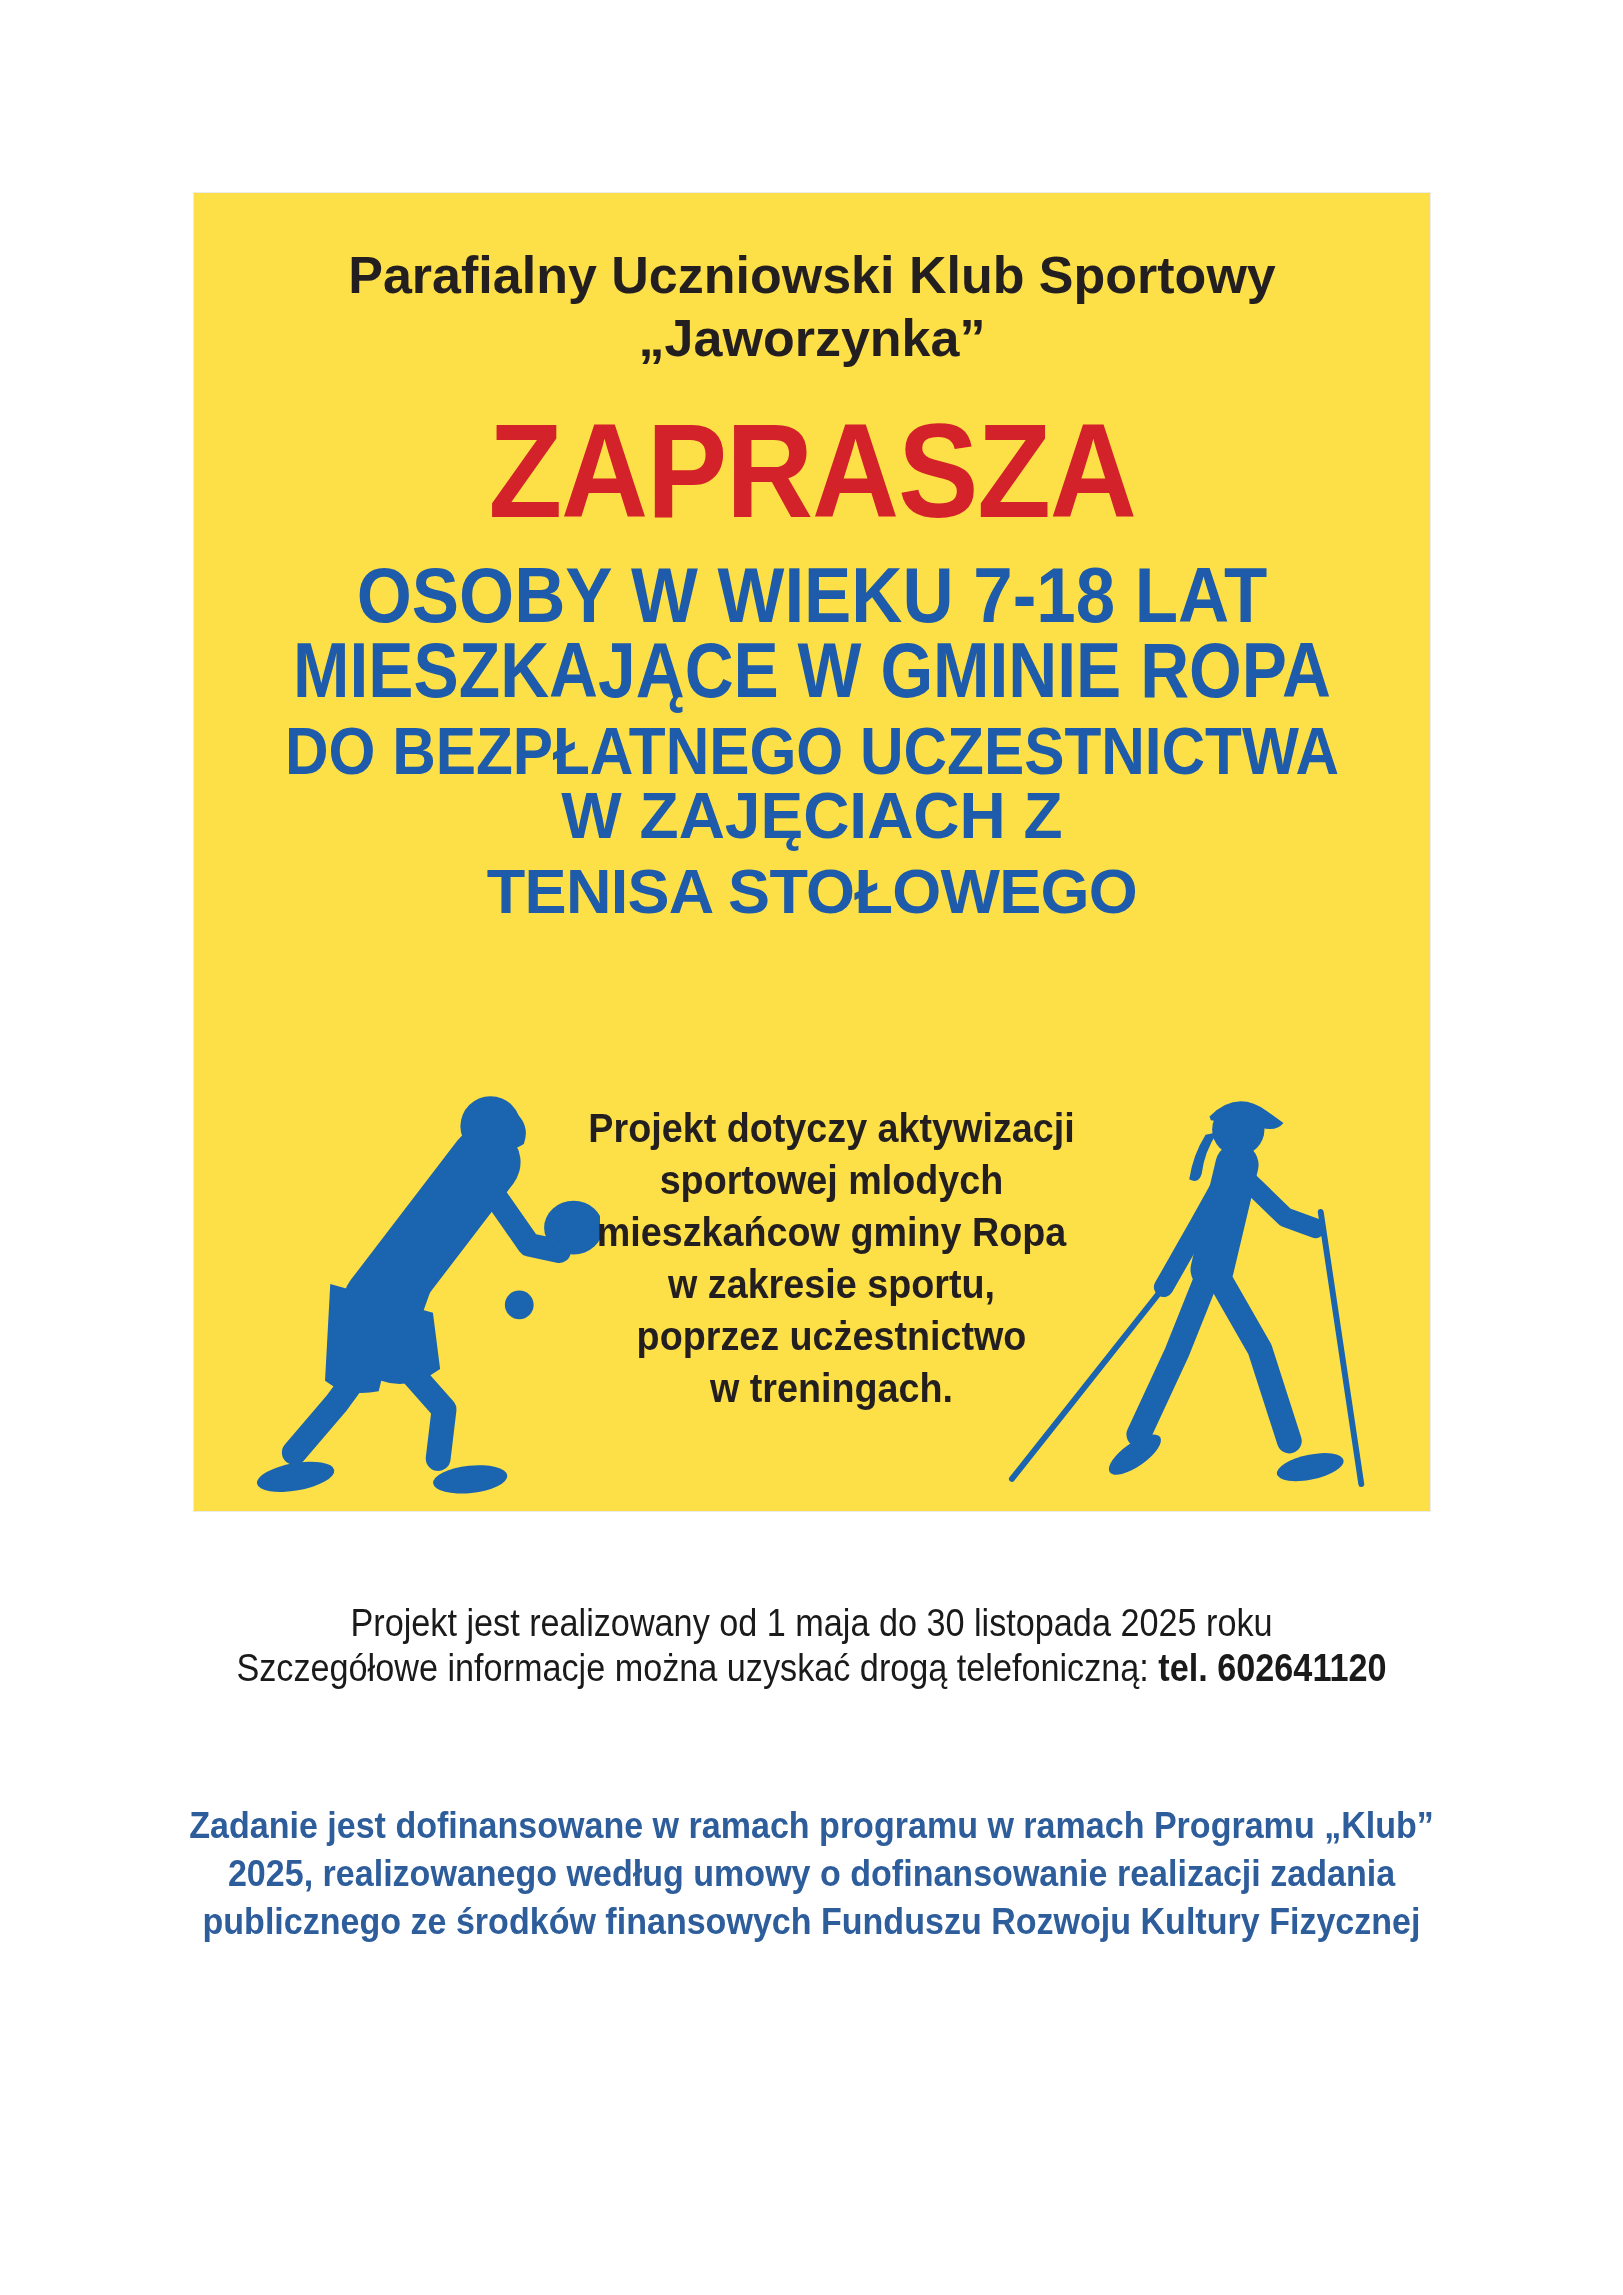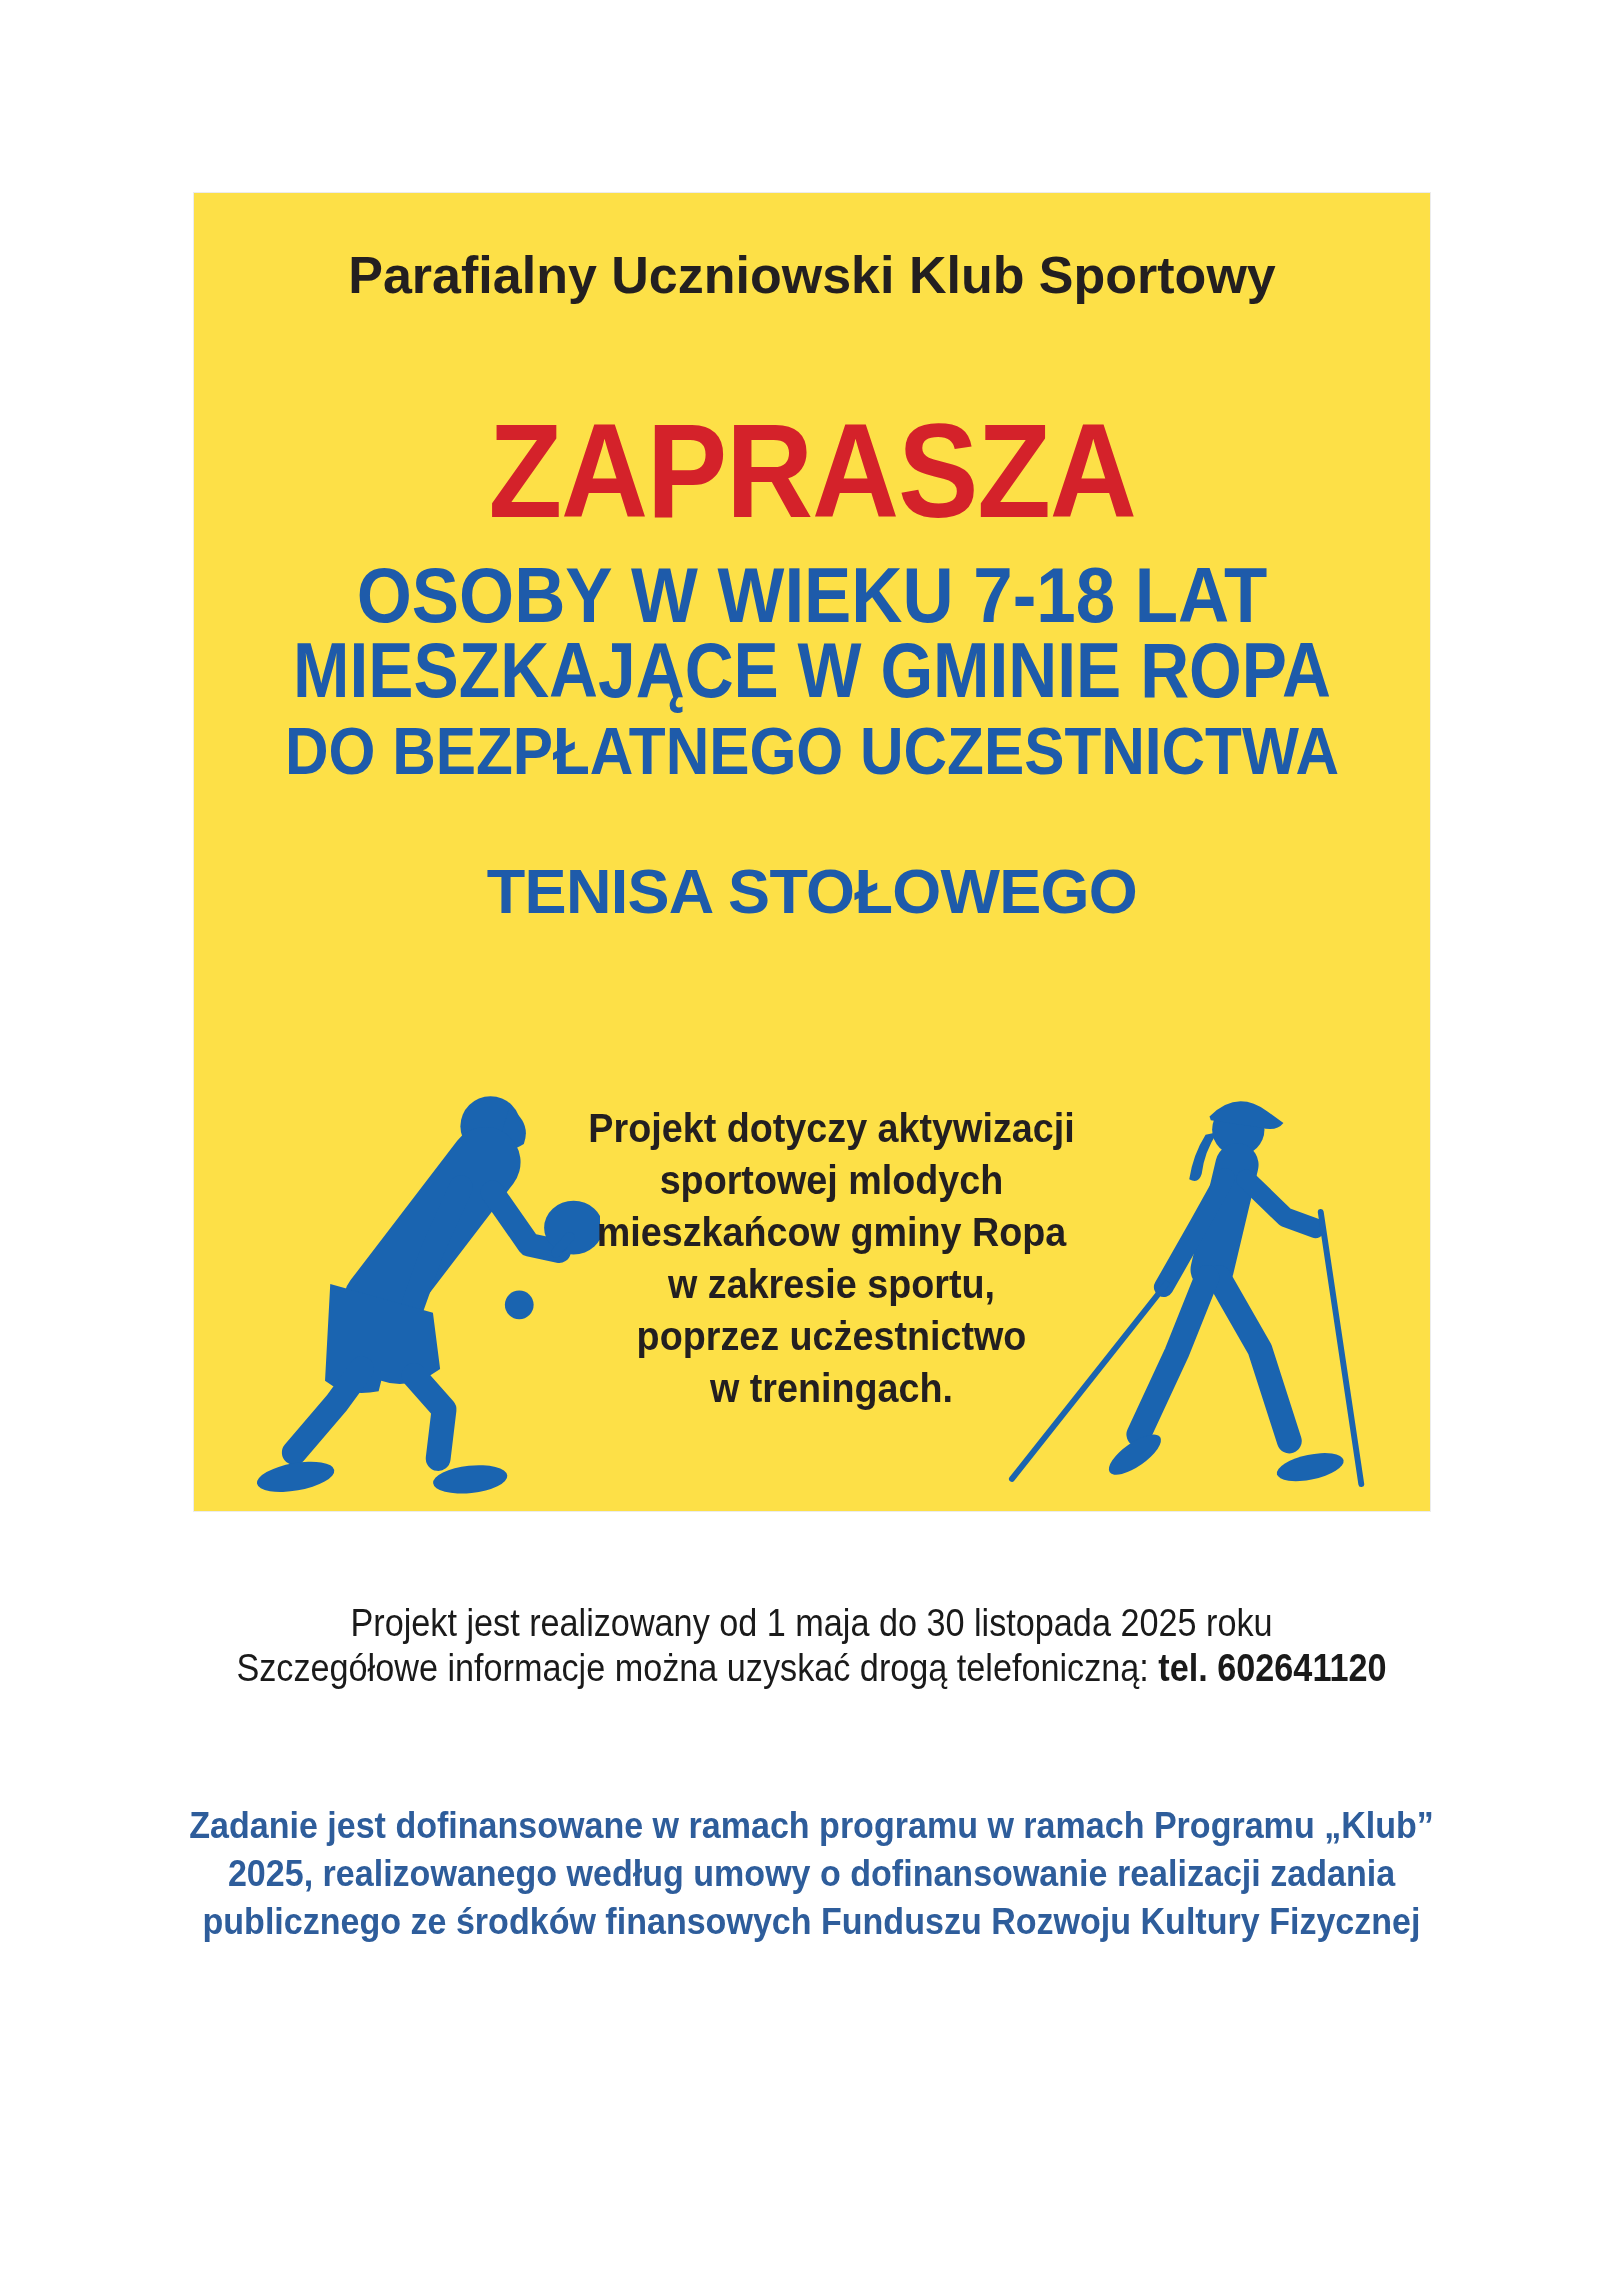--- a/index.html
+++ b/index.html
@@ -52,24 +52,26 @@
     white-space:pre-line;transform:scaleX(0.92);transform-origin:50% 0;
   }
 </style>
 </head>
 <body>
 
 <div class="page">
 
   <section class="poster">
     <div class="pline black-title t1">Parafialny Uczniowski Klub Sportowy</div>
+    <div class="pline black-title t2">„Jaworzynka”</div>
     <div class="pline zaprasza">ZAPRASZA</div>
     <div class="pline blue b1">OSOBY W WIEKU 7-18 LAT</div>
     <div class="pline blue b2">MIESZKAJĄCE W GMINIE ROPA</div>
     <div class="pline blue b3">DO BEZPŁATNEGO UCZESTNICTWA</div>
+    <div class="pline blue b4">W ZAJĘCIACH Z</div>
     <div class="pline blue b5">TENISA STOŁOWEGO</div>
 
     <svg class="sil sil-tt" width="393" height="412" viewBox="0 0 600 630">
       <g fill="#1a64b0" stroke="#1a64b0" stroke-linecap="round" stroke-linejoin="round">
         <circle cx="433" cy="57" r="46" stroke="none"></circle>
         <path d="M462,28 Q496,52 484,84 Q462,98 442,92 Z" stroke="none"></path>
         <line x1="425" y1="112" x2="262" y2="325" stroke-width="108"></line>
         <polyline points="388,150 345,245 314,332" fill="none" stroke-width="36"></polyline>
         <polyline points="436,158 492,238 538,248" fill="none" stroke-width="36"></polyline>
         <ellipse cx="560" cy="212" rx="45" ry="41" stroke="none"></ellipse>

